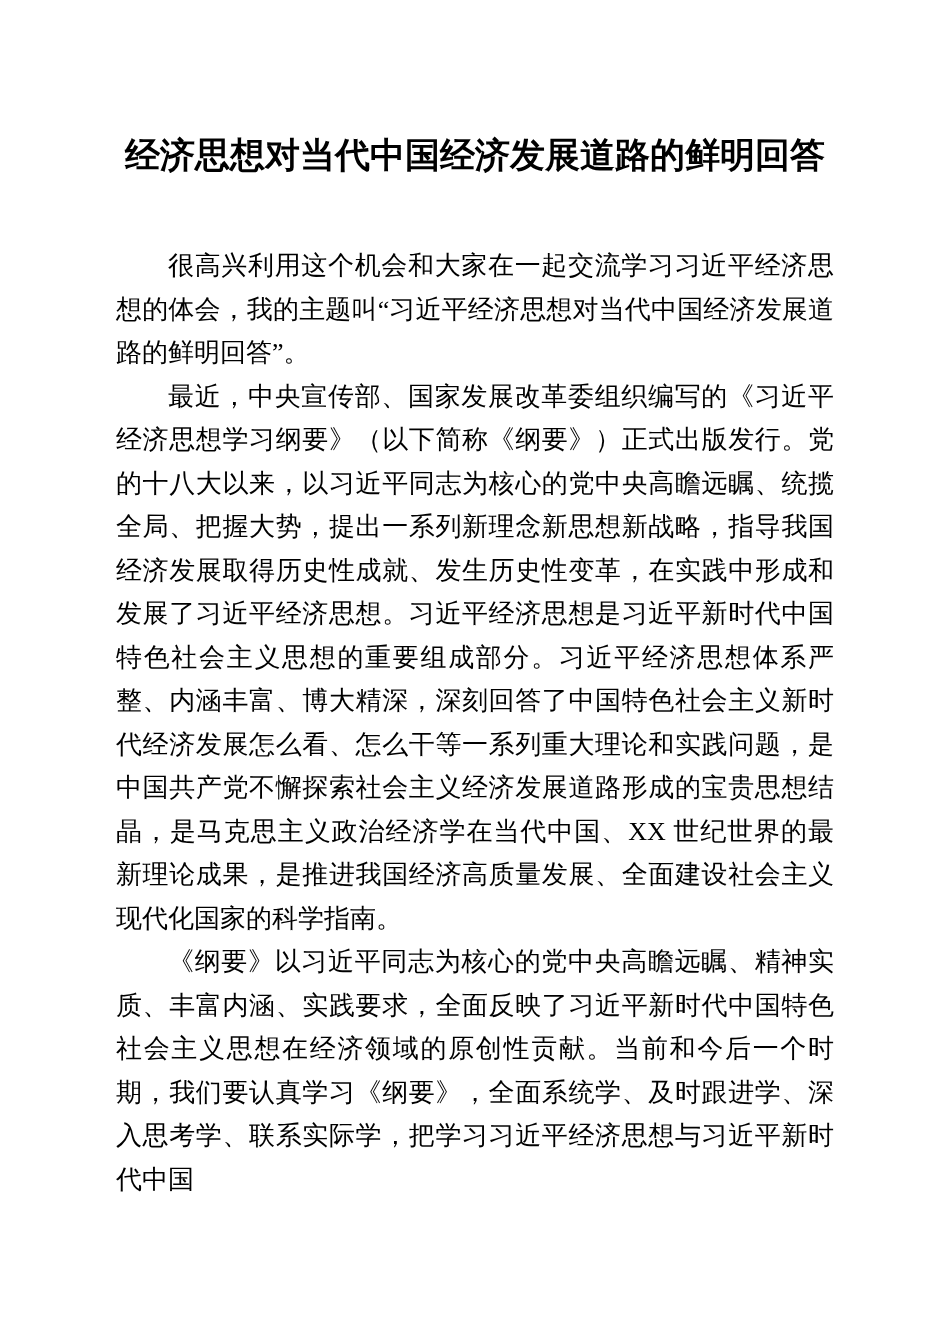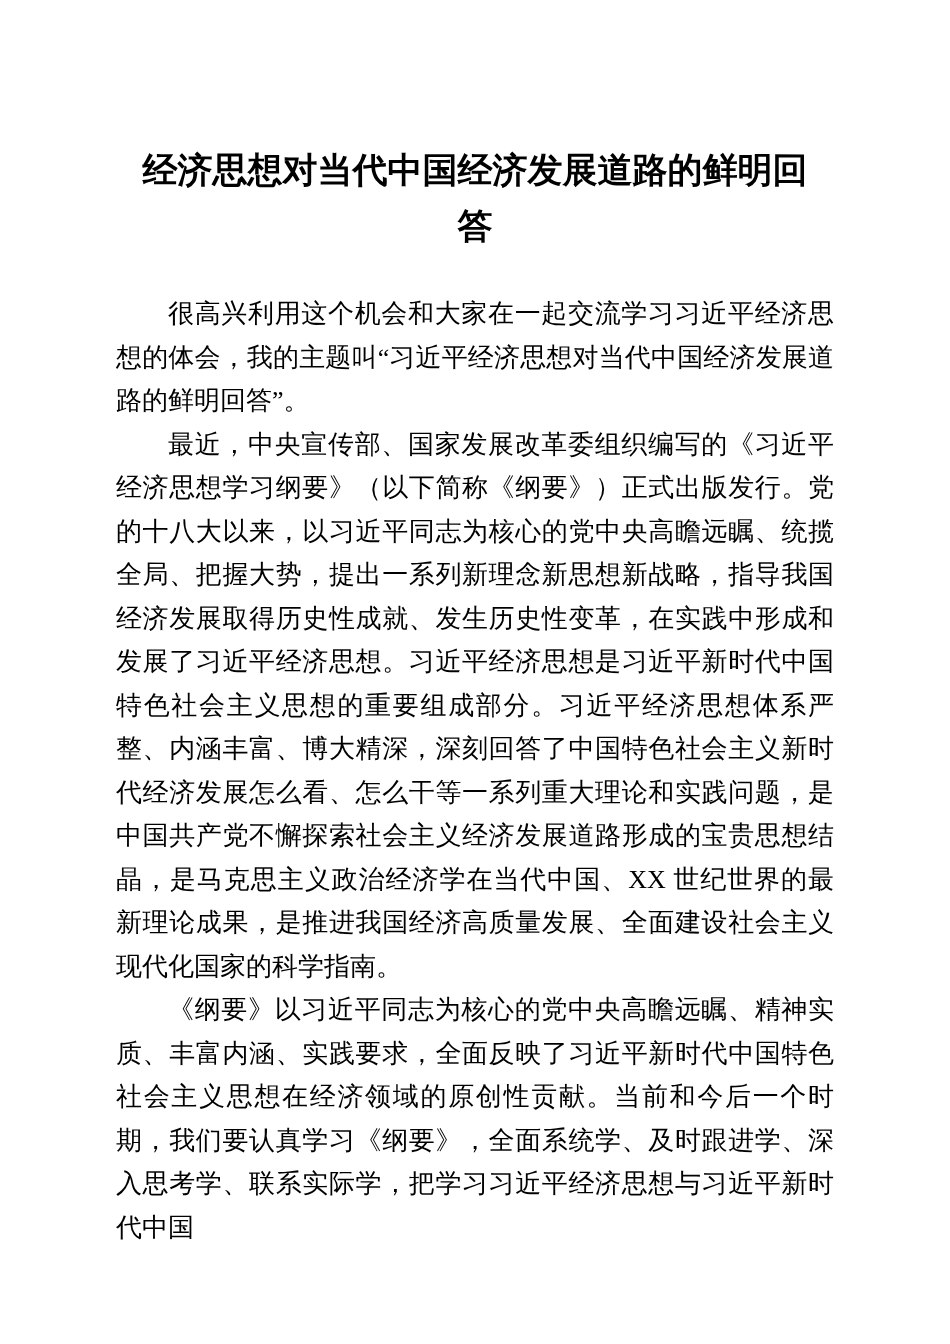--- a/index.html
+++ b/index.html
@@ -12,32 +12,32 @@
     width: 950px;
     height: 1344px;
     margin: 0 auto;
     background: #ffffff;
     overflow: hidden;
     box-sizing: border-box;
     padding: 0 116px;
     color: #000000;
   }
   .doc-title {
-    margin: 15px;
+    margin: 0;
     padding-top: 128px;
     font-family: "Liberation Serif", "DejaVu Serif", serif;
     font-weight: bold;
     font-size: 35px;
     line-height: 56px;
     text-align: center;
     letter-spacing: 0px;
     color: #000000;
   }
   .doc-body {
-    margin-top: 37px;
+    margin-top: 60px;
     font-family: "Liberation Serif", "DejaVu Serif", serif;
     font-size: 26px;
     line-height: 43.5px;
     text-align: justify;
     text-justify: inter-ideograph;
     color: #000000;
   }
   .doc-body p {
     margin: 0;
     padding: 0;

